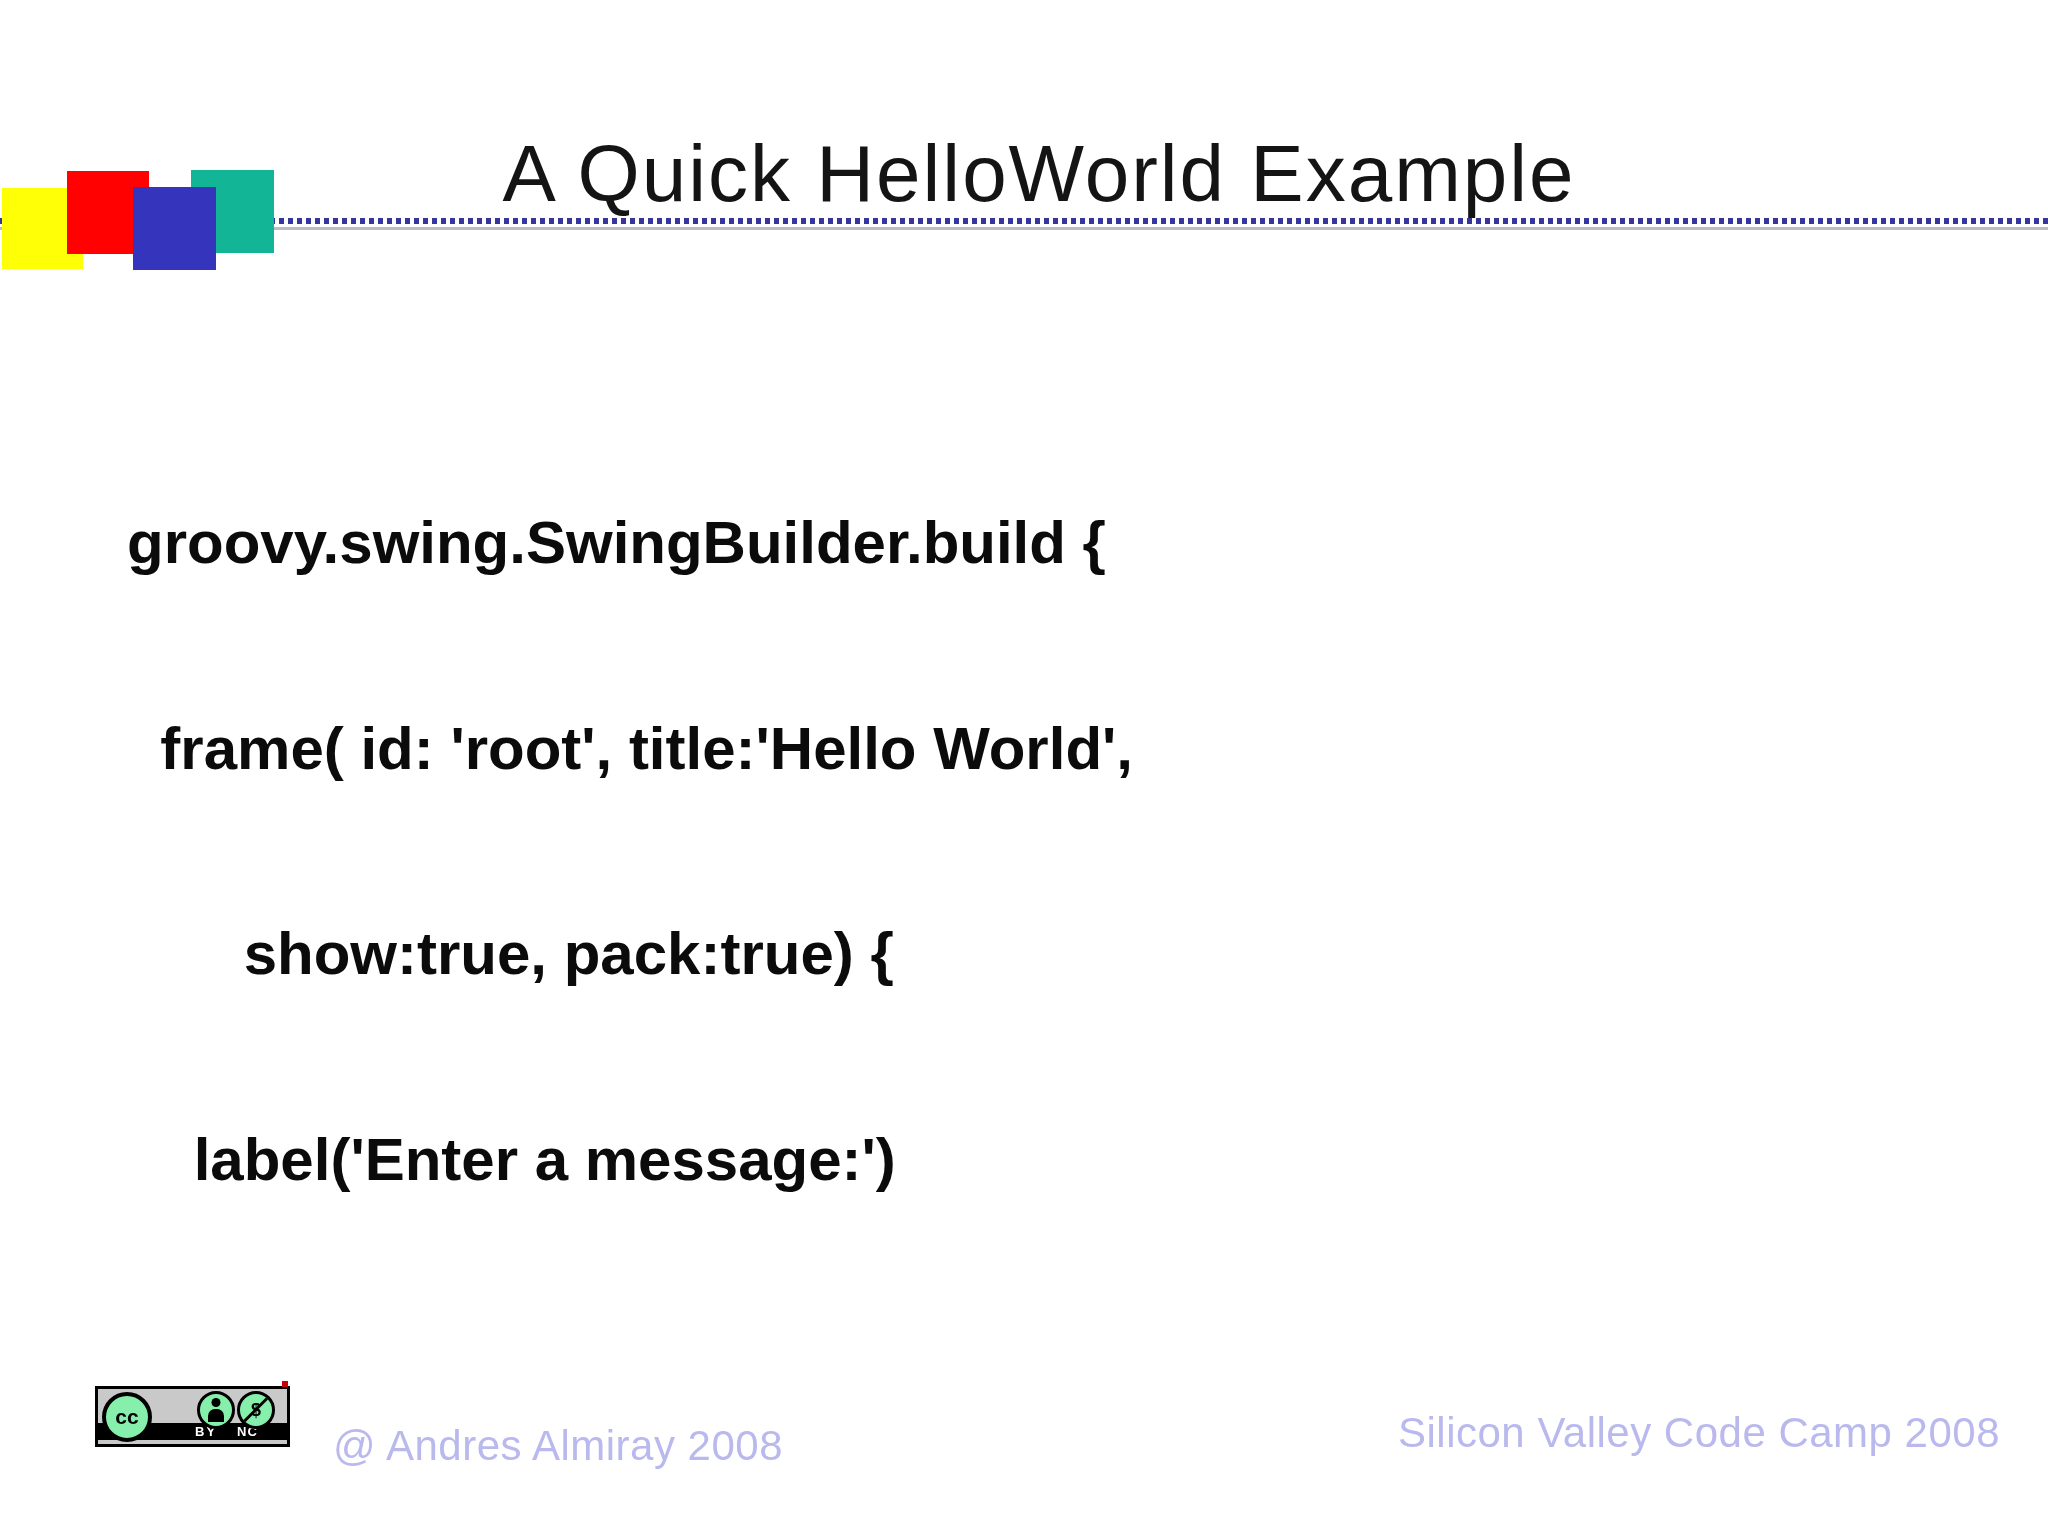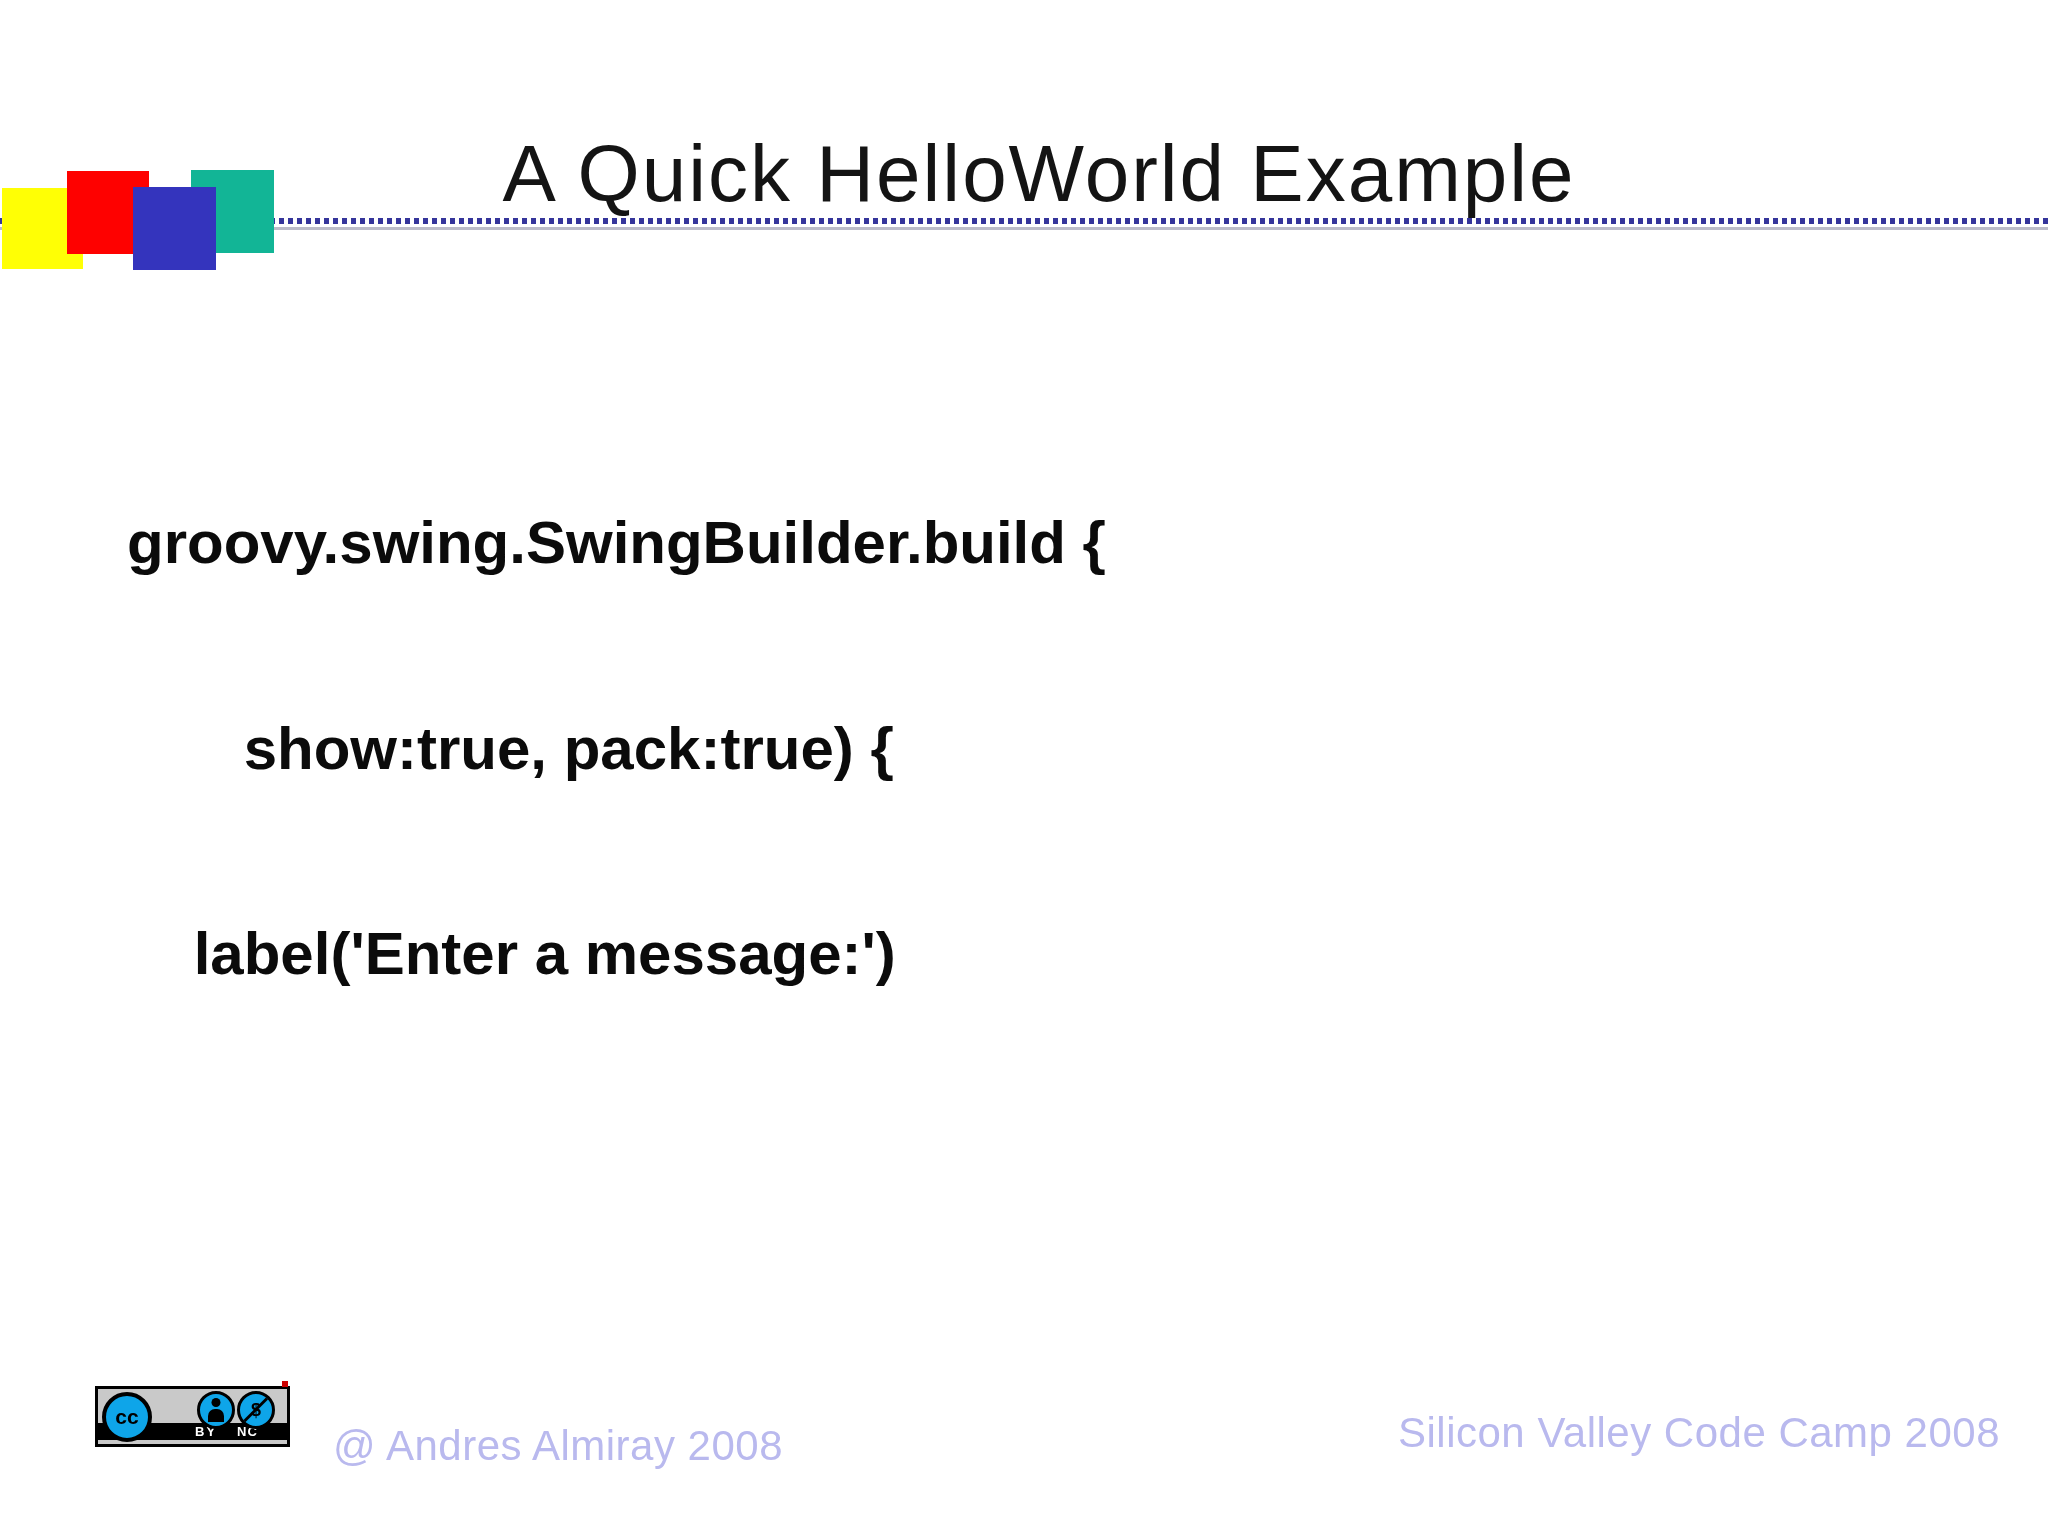--- a/index.html
+++ b/index.html
@@ -54,21 +54,21 @@
     left:95px;top:1386px;width:195px;height:61px;z-index:5;
     background:#c9c9c9;border:3px solid #000;box-sizing:border-box;
   }
   .badge-strip{
     position:absolute;left:0;bottom:4px;width:100%;height:17px;background:#000;
     color:#fff;font-size:13px;font-weight:bold;
   }
   .by-label{position:absolute;left:97px;top:1px;letter-spacing:2px;}
   .nc-label{position:absolute;left:139px;top:1px;letter-spacing:1px;}
   .circle{
-    position:absolute;border-radius:50%;background:#0ea5e9;
+    position:absolute;border-radius:50%;background:#86efac;
     display:flex;align-items:center;justify-content:center;
   }
   .cc-circle{left:4px;top:3px;width:42px;height:42px;border:4px solid #000;
     font-size:21px;font-weight:bold;color:#000;z-index:2;}
   .by-circle{left:99px;top:2px;width:32px;height:32px;border:3px solid #000;}
   .nc-circle{left:139px;top:2px;width:32px;height:32px;border:3px solid #000;
     font-size:18px;font-weight:bold;color:#000;overflow:hidden;}
   .p-head{position:absolute;top:4px;left:50%;transform:translateX(-50%);
     width:9px;height:9px;background:#000;border-radius:50%;}
   .p-body{position:absolute;top:15px;left:50%;transform:translateX(-50%);
@@ -87,20 +87,21 @@
 
   <div class="abs sq sq-yellow" style="background: rgb(255, 255, 5);"></div>
   <div class="abs sq sq-red" style="background: rgb(254, 1, 0);"></div>
   <div class="abs sq sq-teal" style="background: rgb(18, 181, 150);"></div>
   <div class="abs sq sq-blue" style="background: rgb(52, 52, 189);"></div>
 
   <div class="abs title">A Quick HelloWorld Example</div>
 
   <div class="abs code">
     <div class="code-line">groovy.swing.SwingBuilder.build {</div>
+    <div class="code-line">  frame( id: 'root', title:'Hello World',</div>
     <div class="code-line">       show:true, pack:true) {</div>
     <div class="code-line">    label('Enter a message:')</div>
     
     
     
     
     
     
     
     

